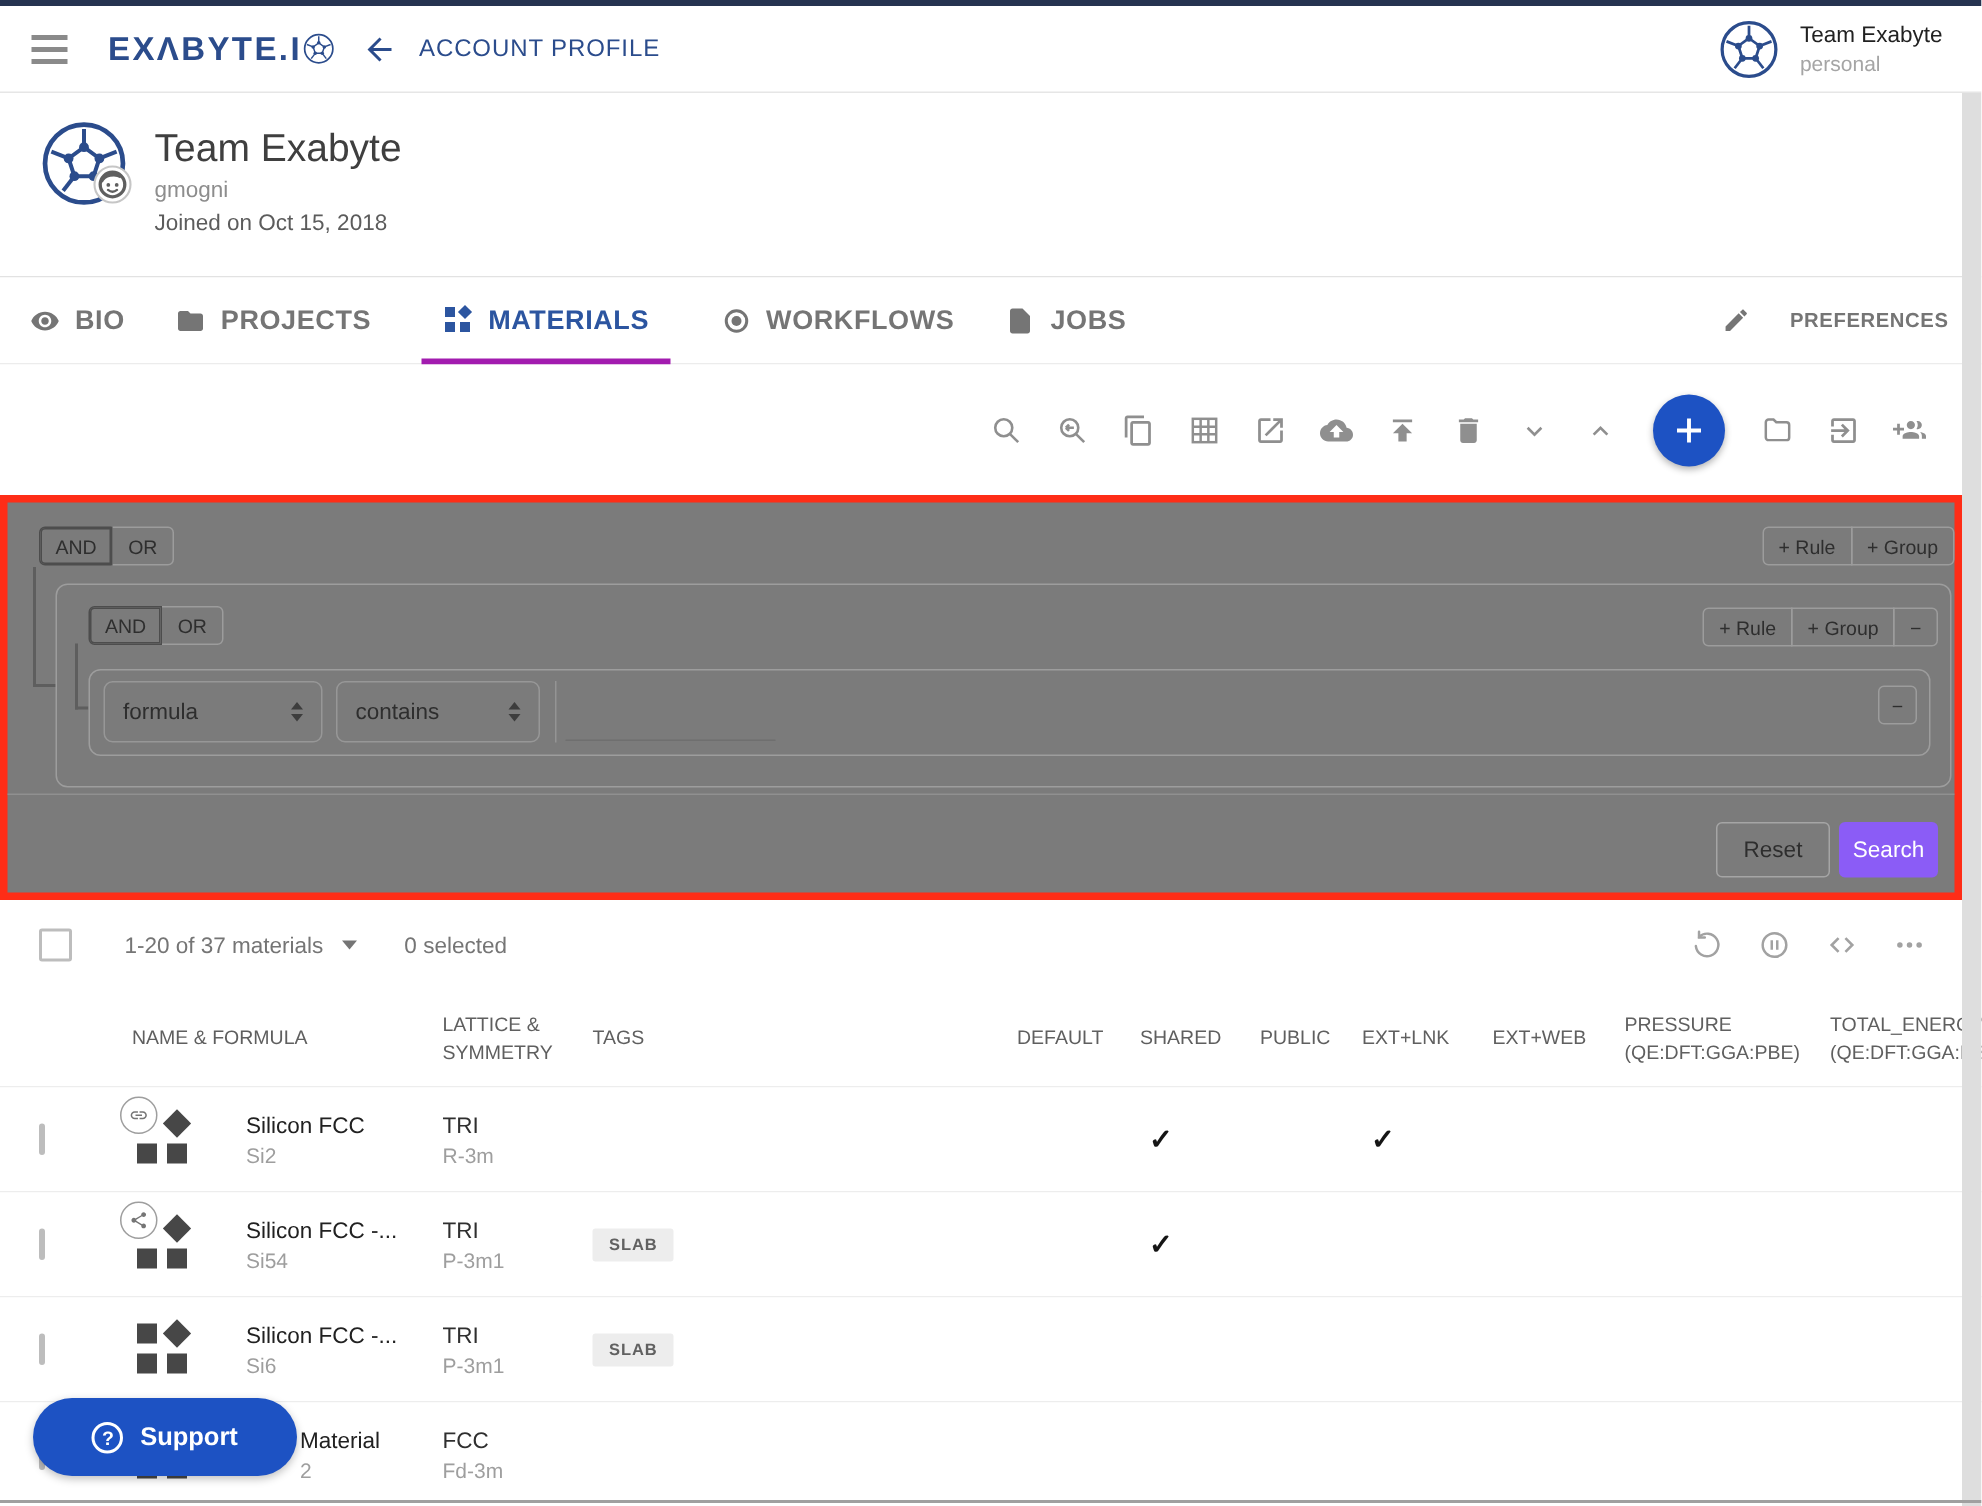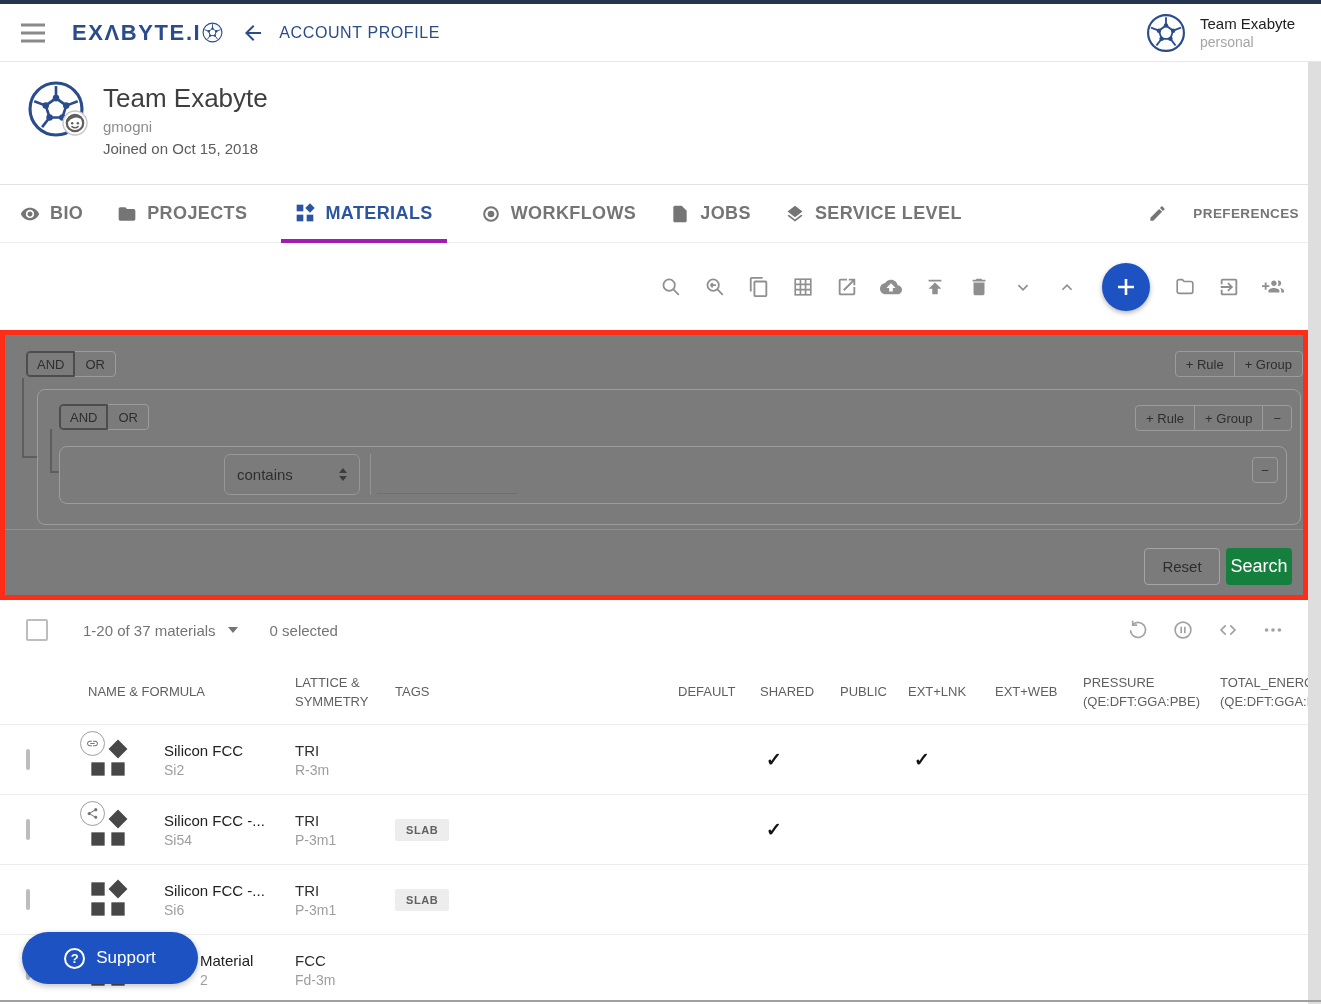--- a/index.html
+++ b/index.html
@@ -91,21 +91,21 @@
                 justify-content: center; border-radius: 4px; }
   .conn1 { position: absolute; left: 17px; top: 43px; width: 16px; height: 80px;
            border-left: 2px solid #5e5e5e; border-bottom: 2px solid #5e5e5e; }
   .conn2 { position: absolute; left: 45px; top: 94px; width: 9px; height: 44px;
            border-left: 2px solid #5e5e5e; border-bottom: 2px solid #5e5e5e; }
   .fdivider { position: absolute; left: 0; right: 0; top: 194px; border-top: 1px solid #909090; }
   .reset-btn { position: absolute; right: 83px; top: 213px; width: 76px; height: 37px;
                border: 1px solid #a5a5a5; border-radius: 4px; background: transparent; color: #2e2e2e;
                font-size: 15px; font-family: "Liberation Sans", sans-serif; cursor: pointer; }
   .search-btn { position: absolute; right: 11px; top: 213px; width: 66px; height: 37px; border: none;
-                border-radius: 4px; background: #15803d; color: #fff; font-size: 18px;
+                border-radius: 4px; background: #8b5cf6; color: #fff; font-size: 15px;
                 font-family: "Liberation Sans", sans-serif; cursor: pointer; }
 
   
   .controls { position: absolute; top: 600px; left: 0; width: 1308px; height: 60px; background: #fff;
               display: flex; align-items: center; }
   .cb { width: 22px; height: 22px; border: 2px solid #bdbdbd; border-radius: 2px; background: #fff;
         cursor: pointer; flex: none; }
   .controls .cb { margin-left: 26px; }
   .range { margin-left: 35px; font-size: 15px; color: #757575; }
   .caret { margin-left: 12px; width: 0; height: 0; border-left: 5px solid transparent;
@@ -140,21 +140,21 @@
              font-size: 11px; font-weight: bold; color: #616161; letter-spacing: .6px; }
   .mark { font-size: 19px; font-weight: bold; color: #151515; padding-left: 6px; }
   .shift { margin-left: 36px; }
 
   
   .support { position: absolute; left: 22px; top: 932px; width: 176px; height: 52px; border-radius: 26px;
              background: #1d52c3; display: flex; align-items: center; justify-content: center; gap: 11px;
              z-index: 8; cursor: pointer; border: none; box-shadow: 0 2px 6px rgba(0,0,0,.25); }
   .q-circle { width: 21px; height: 21px; border: 2px solid #fff; border-radius: 50%; color: #fff;
               font-size: 13px; font-weight: bold; display: flex; align-items: center; justify-content: center; }
-  .support-label { color: #fff; font-size: 17px; font-weight: normal; font-family: "Liberation Sans", sans-serif; }
+  .support-label { color: #fff; font-size: 17px; font-weight: bold; font-family: "Liberation Sans", sans-serif; }
   .gutter { position: absolute; top: 62px; right: 0; width: 13px; bottom: 0; background: #dedede; z-index: 6; }
   .bottomline { position: absolute; left: 0; right: 0; top: 1000px; height: 2px; background: #a0a0a0; z-index: 7; }
 </style>
 </head>
 <body>
 
 <svg width="0" height="0" style="position:absolute">
   <defs>
     <g id="ball">
       <circle cx="24" cy="24" r="21.5" fill="#fff" stroke="#2b4c8c" stroke-width="2.6"></circle>
@@ -259,26 +259,20 @@
         <circle cx="12" cy="12" r="4" fill="currentColor"></circle>
       </svg>
       <span>WORKFLOWS</span>
     </div>
     <div class="tab">
       <svg viewBox="0 0 24 24" fill="currentColor">
         <path d="M14 2H6c-1.1 0-2 .9-2 2v16c0 1.1.9 2 2 2h12c1.1 0 2-.9 2-2V8l-6-6z"></path>
       </svg>
       <span>JOBS</span>
     </div>
-    <div class="tab">
-      <svg viewBox="0 0 24 24" fill="currentColor">
-        <path d="M11.99 18.54l-7.37-5.73L3 14.07l9 7 9-7-1.63-1.27-7.38 5.74zM12 16l7.36-5.73L21 9l-9-7-9 7 1.63 1.27L12 16z"></path>
-      </svg>
-      <span>SERVICE LEVEL</span>
-    </div>
     <div class="preferences">
       <svg viewBox="0 0 24 24" fill="currentColor">
         <path d="M3 17.25V21h3.75L17.8 9.94l-3.75-3.75L3 17.25zM20.7 7.04c.39-.39.39-1.02 0-1.41l-2.34-2.34c-.39-.39-1.02-.39-1.41 0l-1.83 1.83 3.75 3.75 1.83-1.83z"></path>
       </svg>
       <span>PREFERENCES</span>
     </div>
   </nav>
 
   <div class="toolbar">
     <svg class="ticon" viewBox="0 0 24 24" fill="none" stroke="currentColor" stroke-width="1.9">
@@ -349,20 +343,27 @@
         <button class="fbtn sel">AND</button>
         <button class="fbtn">OR</button>
       </div>
       <div class="bgrp inner-actions">
         <button class="fbtn">+ Rule</button>
         <button class="fbtn">+ Group</button>
         <button class="fbtn">−</button>
       </div>
 
       <div class="rulebox">
+        <div class="sel-box sel-field">
+          <span>formula</span>
+          <span class="spinner">
+              <span class="tri-up"></span>
+              <span class="tri-down"></span>
+            </span>
+        </div>
         <div class="sel-box sel-op">
           <span>contains</span>
           <span class="spinner">
               <span class="tri-up"></span>
               <span class="tri-down"></span>
             </span>
         </div>
         <div class="vdiv"></div>
         <input class="rule-input" value="" style="">
         <button class="fbtn minus-rule">−</button>

